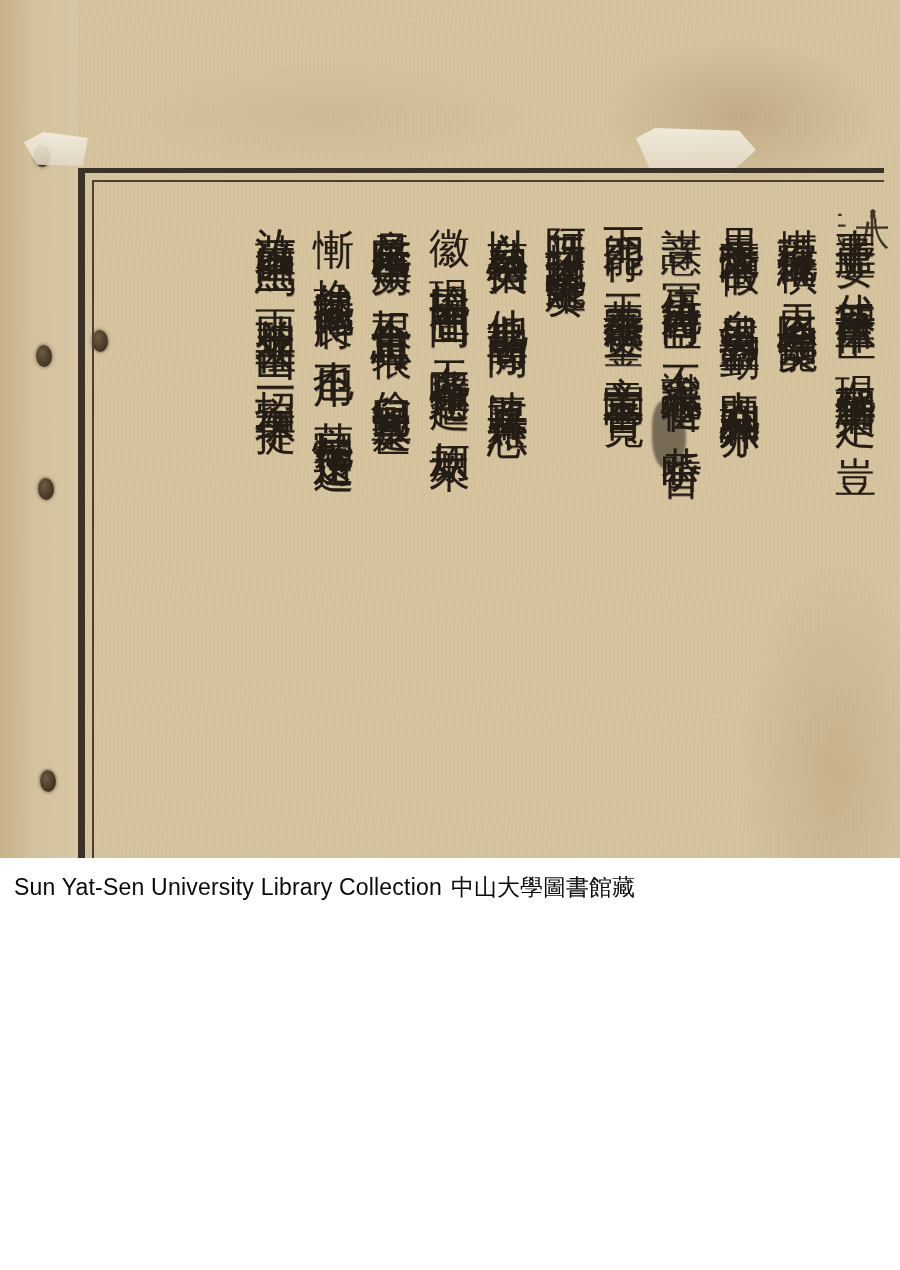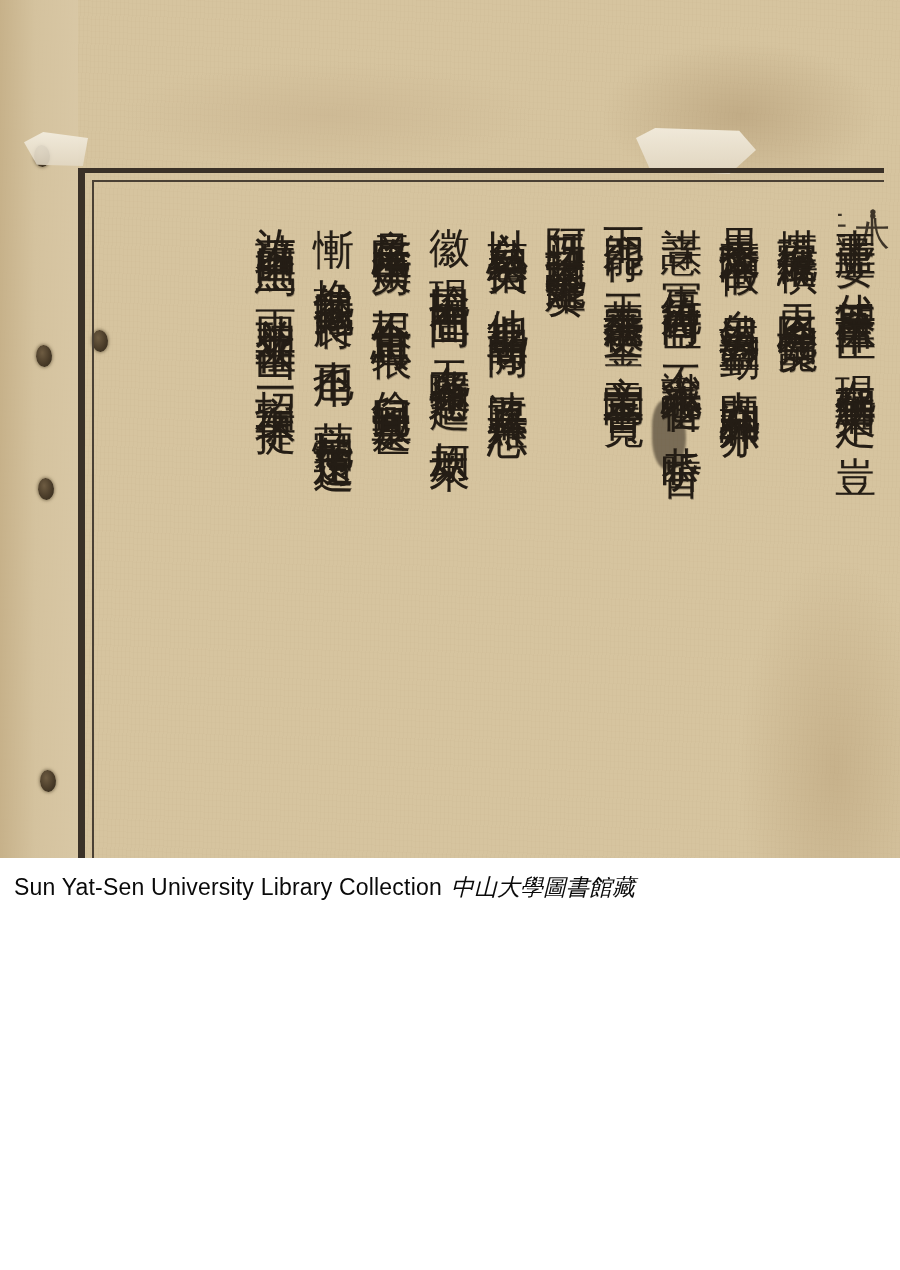--- a/index.html
+++ b/index.html
@@ -165,21 +165,20 @@
     font-family: "Liberation Sans", sans-serif;
     font-size: 23px;
     color: #0a0a0a;
     letter-spacing: 0.2px;
   }
   .caption-cn {
     font-family: "DejaVu Sans", sans-serif;
     font-size: 23px;
     color: #0a0a0a;
     margin-left: 9px;
-    font-style: italic;
   }
 
   
   .smudge {
     position: absolute;
     background: rgba(45,36,26,0.55);
     filter: blur(1px);
   }
 </style>
 </head>

